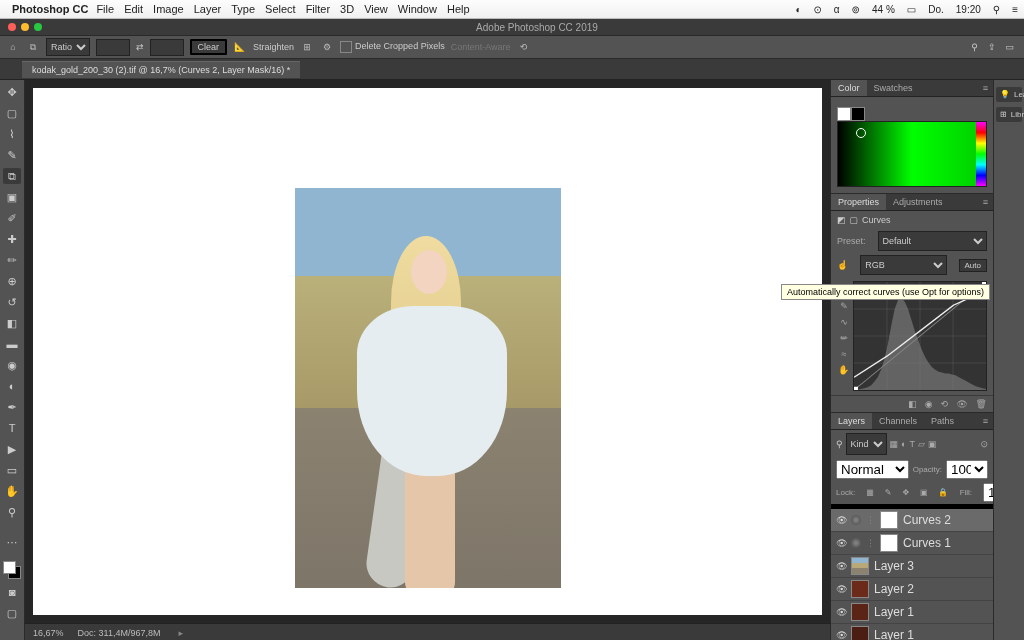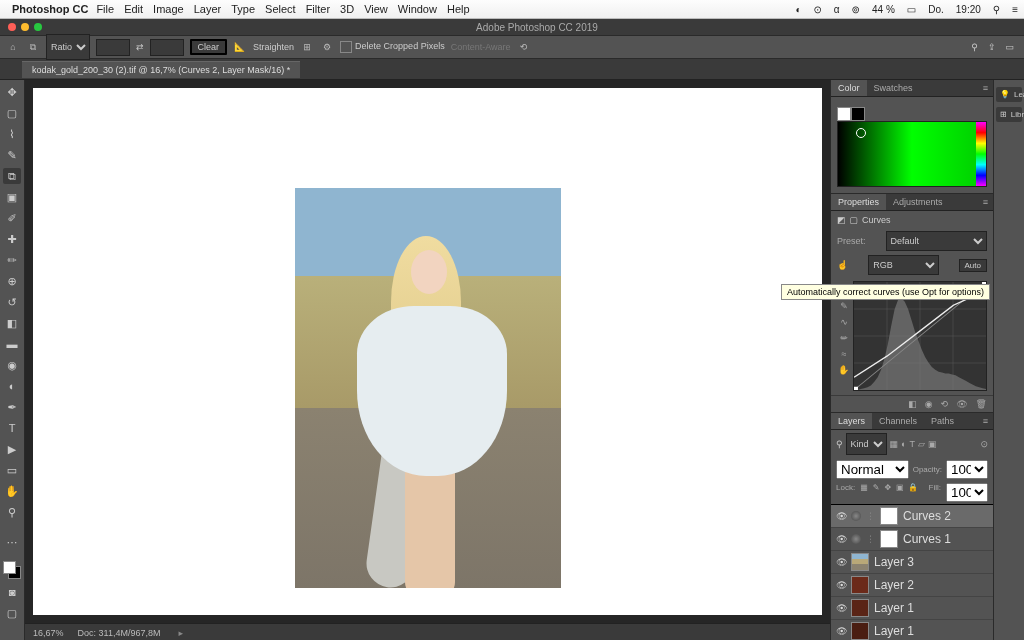--- a/index.html
+++ b/index.html
@@ -9,21 +9,21 @@
 .menubar .menu-item{margin-right:10px}
 .menubar .spacer{flex:1}
 .menubar .right-item{margin-left:12px;font-size:10px}
 .titlebar{height:16px;background:#3a3a3a;display:flex;align-items:center;color:#aaa;font-size:10px}
 .titlebar .traffic{display:flex;gap:5px;padding:0 8px}
 .titlebar .dot{width:8px;height:8px;border-radius:50%}
 .titlebar .red{background:#ff5f57}.titlebar .yel{background:#febc2e}.titlebar .grn{background:#28c840}
 .titlebar .title{flex:1;text-align:center}
 .optbar{height:22px;background:#535353;display:flex;align-items:center;padding:0 6px;gap:6px;border-top:1px solid #2a2a2a;border-bottom:1px solid #2a2a2a;font-size:9px;color:#ccc}
 .optbar .home{width:14px;height:14px;display:flex;align-items:center;justify-content:center}
-.optbar select{background:#3a3a3a;color:#ccc;border:1px solid #222;font-size:9px;height:26px}
+.optbar select{background:#3a3a3a;color:#ccc;border:1px solid #222;font-size:9px;height:18px}
 .optbar .btn{background:#3a3a3a;border:2px solid #000000;padding:1px 6px;border-radius:1px}
 .optbar .icon{width:14px;height:14px;display:inline-flex;align-items:center;justify-content:center;color:#bbb}
 .optbar .chk{width:10px;height:10px;border:1px solid #888;display:inline-block;margin-right:3px;vertical-align:middle}
 .optbar .dim{color:#777}
 .optbar .sp{flex:1}
 .optbar .ricons{display:flex;gap:10px;padding-right:4px}
 .tabbar{height:20px;background:#3a3a3a;display:flex;align-items:center;padding-left:22px;border-bottom:1px solid #222}
 .tabbar .tab{background:#535353;padding:3px 10px;font-size:9px;color:#ddd;border-top:1px solid #666}
 .workspace{display:flex;height:562px}
 .toolbar{width:24px;background:#535353;border-right:1px solid #2a2a2a;display:flex;flex-direction:column;align-items:center;padding-top:4px;gap:5px}
@@ -49,36 +49,36 @@
 .panel-tabs .ptab.active{background:#535353;color:#ddd}
 .panel-tabs .menu{margin-left:auto;padding:3px 5px;color:#aaa}
 .color-panel{padding:6px}
 .color-box{height:64px;background:linear-gradient(to right,#000,#0f0 50%,#0c0);position:relative;border:1px solid #222}
 .color-box .hue{position:absolute;right:0;top:0;width:10px;height:100%;background:linear-gradient(#f0f,#f00,#ff0,#0f0,#0ff,#00f,#f0f)}
 .color-box .picker{position:absolute;top:6px;left:18px;width:8px;height:8px;border:1px solid #fff;border-radius:50%}
 .color-sw{display:flex;gap:0;margin-top:4px}
 .color-sw .csw{width:12px;height:12px;border:1px solid #888}
 .prop-panel{border-top:1px solid #2a2a2a}
 .prop-head{display:flex;align-items:center;padding:4px 6px;gap:4px}
-.prop-row{display:flex;align-items:center;padding:2px 6px;gap:20px}
+.prop-row{display:flex;align-items:center;padding:2px 6px;gap:12px}
 .prop-row .lbl{color:#aaa}
 .prop-row select{flex:1;background:#3a3a3a;color:#ccc;border:1px solid #222;font-size:9px;height:20px}
 .prop-row .auto-btn{background:#3a3a3a;border:1px solid #222;padding:1px 5px;font-size:8px}
 .curves-area{height:110px;margin:4px 6px;position:relative;display:flex}
 .curves-tools{width:14px;display:flex;flex-direction:column;gap:6px;color:#aaa;align-items:center;padding-top:4px}
 .curves-graph{flex:1;background:#333;border:1px solid #222;position:relative;margin-left:2px}
 .curves-graph svg{position:absolute;inset:0;width:100%;height:100%}
 .tooltip{position:absolute;top:2px;right:-4px;background:#ffffe1;color:#000;font-size:9px;padding:2px 5px;border:1px solid #888;white-space:nowrap;z-index:10}
 .prop-icons{display:flex;justify-content:flex-end;gap:8px;padding:3px 6px;color:#aaa;border-top:1px solid #3a3a3a}
 .layers-panel{border-top:1px solid #2a2a2a;flex:1;display:flex;flex-direction:column}
 .layers-controls{padding:3px 5px;display:flex;align-items:center;gap:3px}
 .layers-controls select{background:#3a3a3a;color:#ccc;border:1px solid #222;font-size:9px;height:22px}
 .layers-controls .mini{color:#aaa;font-size:9px}
 .layers-row2{padding:2px 5px;display:flex;align-items:center;gap:4px;font-size:8px;color:#aaa}
-.layers-row3{padding:2px 5px;display:flex;gap:5px;font-size:8px;color:#aaa;border-bottom:1px solid #000000}
+.layers-row3{padding:2px 5px;display:flex;align-items:center;gap:11px;font-size:8px;color:#aaa;border-bottom:5px solid #000000}
 .layer-list{flex:1}
 .layer{display:flex;align-items:center;height:22px;padding:0 5px;gap:5px;border-bottom:1px solid #444}
 .layer.sel{background:#6a6a6a}
 .layer .eye{width:10px;color:#ddd}
 .layer .thumb{width:16px;height:16px;border:1px solid #888}
 .layer .mask{width:16px;height:16px;background:#fff;border:1px solid #888}
 .layer .lname{color:#ddd;font-size:12px}
 .layer .adj-icon{width:10px;height:10px;border-radius:50%;background:radial-gradient(#888,#444)}
 .layers-bottom{display:flex;justify-content:flex-end;gap:8px;padding:3px 5px;color:#aaa;border-top:1px solid #3a3a3a;font-size:10px}
 .right-strip{width:30px;background:#535353;border-left:1px solid #2a2a2a;display:flex;flex-direction:column;padding-top:6px;gap:3px}

